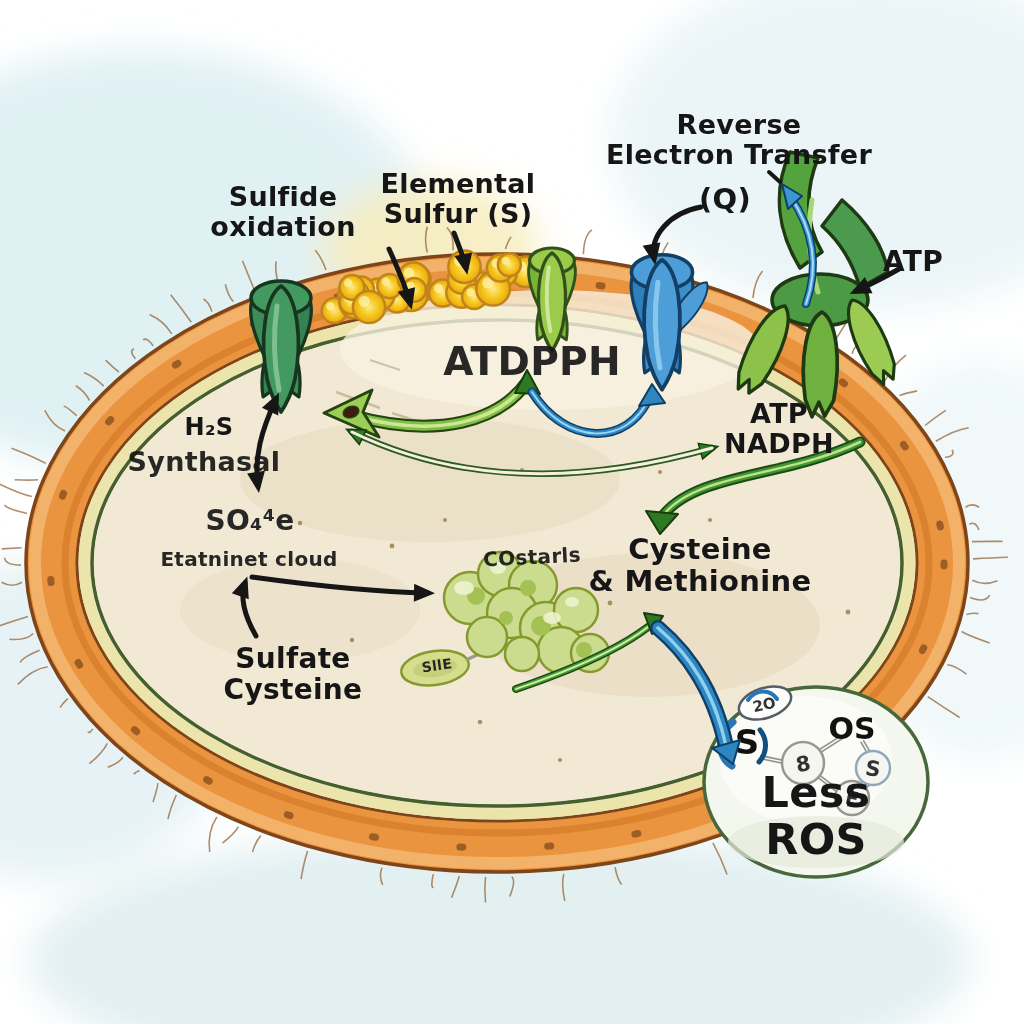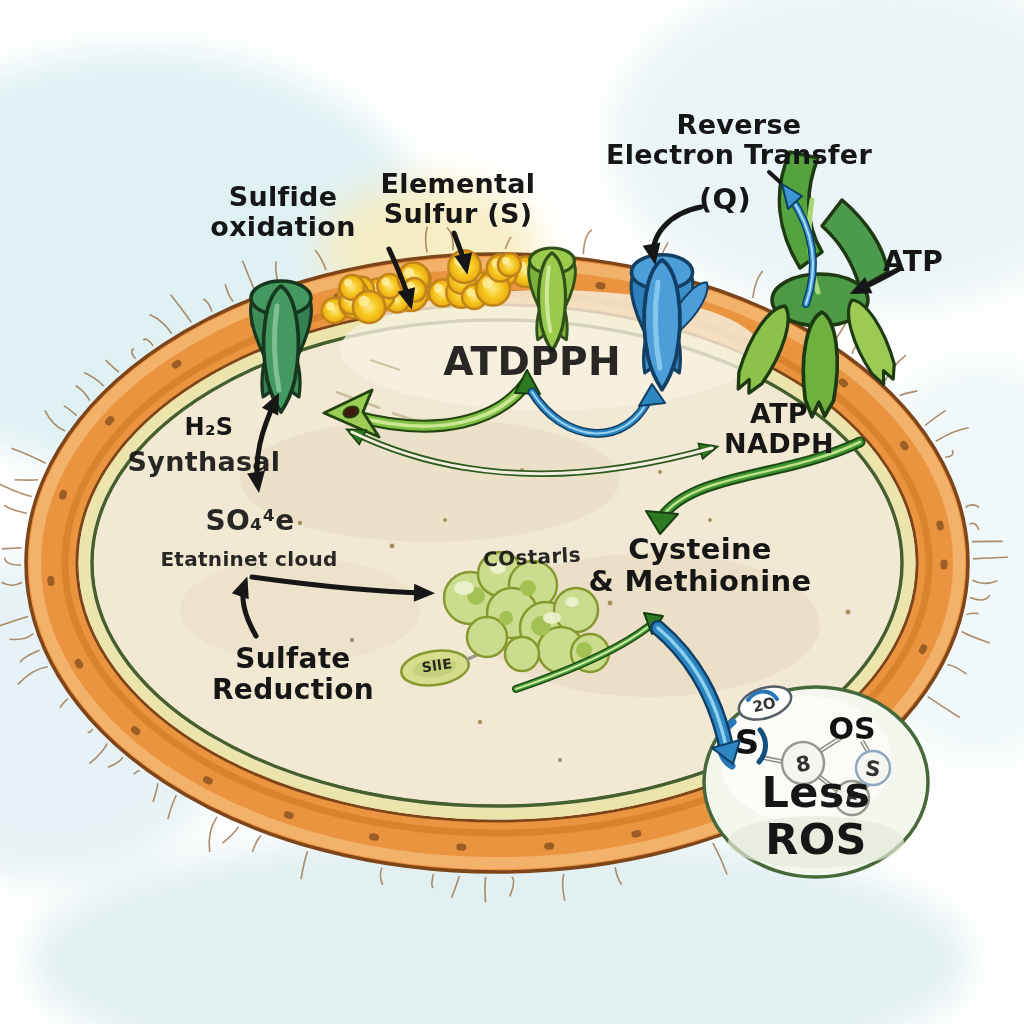--- a/index.html
+++ b/index.html
@@ -397,16 +397,16 @@
 <div class="lbl garbled" style="left:204px;top:462px;font-size:27px;">Synthasal</div>
 <div class="lbl garbled" style="left:250px;top:521px;font-size:28px;">SO₄⁴e</div>
 <div class="lbl garbled" style="left:249px;top:559px;font-size:20px;">Etatninet cloud</div>
 <div class="lbl garbled" style="left:532px;top:557px;font-size:20px;transform:translate(-50%,-50%) rotate(-3deg);">COstarls</div>
 <div class="lbl garbled" style="left:437px;top:666px;font-size:14px;transform:translate(-50%,-50%) rotate(-8deg);">SllE</div>
 <div class="lbl" style="left:700px;top:566px;font-size:29px;">Cysteine
 &amp; Methionine</div>
 <div class="lbl" style="left:779px;top:429px;font-size:27px;">ATP
 NADPH</div>
 <div class="lbl" style="left:293px;top:675px;font-size:28px;">Sulfate
-Reduction</div>
+Cysteine</div>
 <div class="lbl" style="left:816px;top:816px;font-size:43px;">Less ROS</div>
 
 </div>
 
 </body></html>

